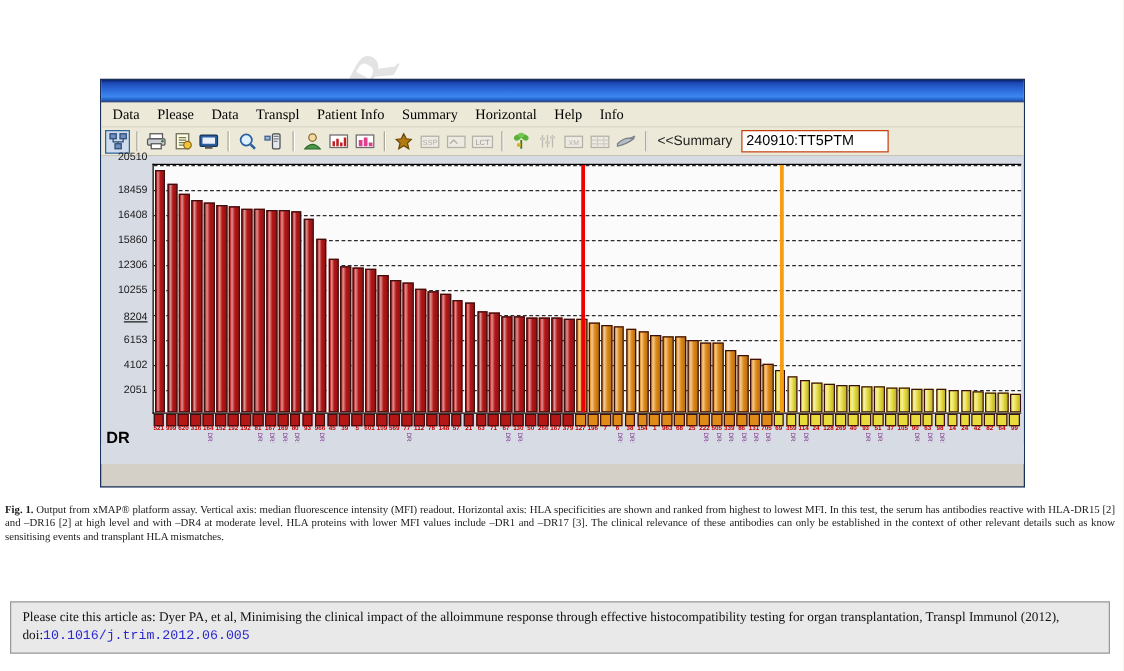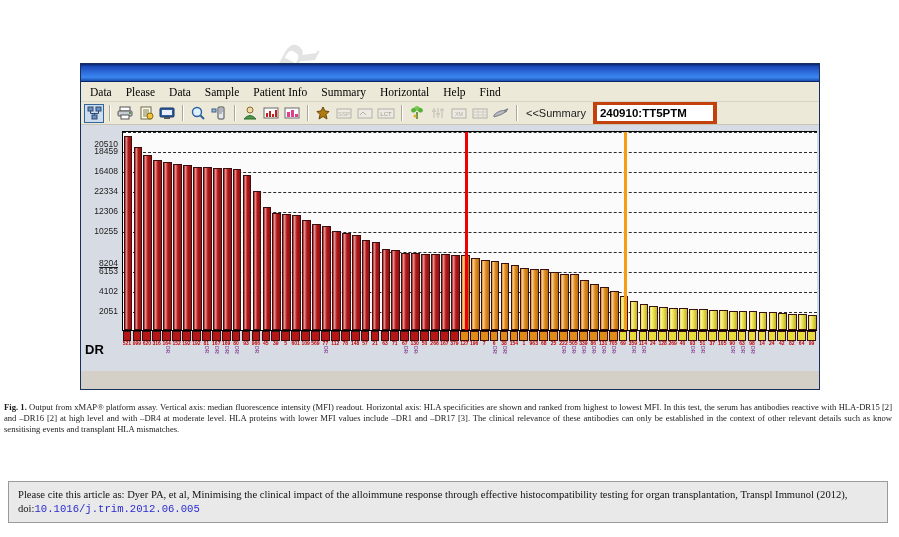--- a/index.html
+++ b/index.html
@@ -49,25 +49,24 @@
     box-sizing:border-box;
   }
   .tbtn.pressed{border:1px solid #31659c;background:#cfdced;}
   .tsep{width:1px;height:16px;background:#aca899;margin:0 4px;
         border-right:1px solid #fff;}
   .summary-lbl{
     font-family:"Liberation Sans",sans-serif;font-size:11px;color:#222;
     margin:0 7px 0 4px;white-space:nowrap;
   }
   .summary-field{
-    height:16px;background:#fff;border:4px solid #c2410c;
+    height:16px;background:#fff;border:1px solid #c2410c;
     font-family:"Liberation Sans",sans-serif;font-size:11.5px;
     color:#000;padding:0 3px;line-height:16px;white-space:nowrap;
     min-width:110px;
-    font-weight:bold;
   }
 
   
   .ctrl-row{
     height:22px;background:#ece9d8;display:flex;align-items:center;
     padding:2px 0 2px 4px;border-bottom:1px solid #b8b4a8;overflow:hidden;
   }
   .find-btn{
     height:17px;background:#ece9d8;border:1px solid #000;
     font-family:"Liberation Sans",sans-serif;font-size:11px;font-weight:bold;
@@ -192,26 +191,26 @@
 <div class="watermark">ZR</div>
 
 <div class="app-window">
 
   <div class="title-bar"></div>
 
   <div class="menu-bar">
     <span class="menu-item">Data</span>
     <span class="menu-item">Please</span>
     <span class="menu-item">Data</span>
-    <span class="menu-item">Sample</span>
+    <span class="menu-item">Transpl</span>
     <span class="menu-item">Patient Info</span>
     <span class="menu-item">Summary</span>
     <span class="menu-item">Horizontal</span>
     <span class="menu-item">Help</span>
-    <span class="menu-item">Find</span>
+    <span class="menu-item">Info</span>
   </div>
 
   <div class="toolbar">
     <div class="tbtn pressed">
       <svg width="15" height="14" viewBox="0 0 15 14">
           <rect x="1" y="1" width="5" height="4" fill="#6f8fc0" stroke="#2c4a75"></rect>
           <rect x="9" y="1" width="5" height="4" fill="#6f8fc0" stroke="#2c4a75"></rect>
           <rect x="5" y="9" width="5" height="4" fill="#6f8fc0" stroke="#2c4a75"></rect>
           <path d="M3.5 5 L3.5 7.5 L11.5 7.5 L11.5 5 M7.5 7.5 L7.5 9" stroke="#2c4a75" fill="none"></path>
         </svg>
@@ -339,27 +338,27 @@
     </div>
     <div class="tsep"></div>
     <span class="summary-lbl">&lt;&lt;Summary</span>
     <div class="summary-field">240910:TT5PTM</div>
   </div>
 
 
   <div class="chart-area">
     <div class="plot-outer">
       <div class="y-axis" id="yaxis">
-          <div class="y-lab" style="top: 19px;">20510</div>
+          <div class="y-lab" style="top: 0;">20510</div>
           <div class="y-lab" style="top: 26px;">18459</div>
           <div class="y-lab" style="top: 46px;">16408</div>
-          <div class="y-lab" style="top: 66px;">22334</div>
+          <div class="y-lab" style="top: 66px;">15860</div>
           <div class="y-lab" style="top: 86px;">12306</div>
           <div class="y-lab" style="top: 106px;">10255</div>
-          <div class="y-lab" style="top: 138px; text-decoration: underline;">8204</div>
+          <div class="y-lab" style="top: 128px; text-decoration: underline;">8204</div>
           <div class="y-lab" style="top: 146px;">6153</div>
           <div class="y-lab" style="top: 166px;">4102</div>
           <div class="y-lab" style="top: 186px;">2051</div>
         </div>
       <div class="plot" id="plot">
         <div id="gridlines">
             <div class="gridline" style="top: 0px;"></div>
             <div class="gridline" style="top: 20px;"></div>
             <div class="gridline" style="top: 40px;"></div>
             <div class="gridline" style="top: 60px;"></div>

